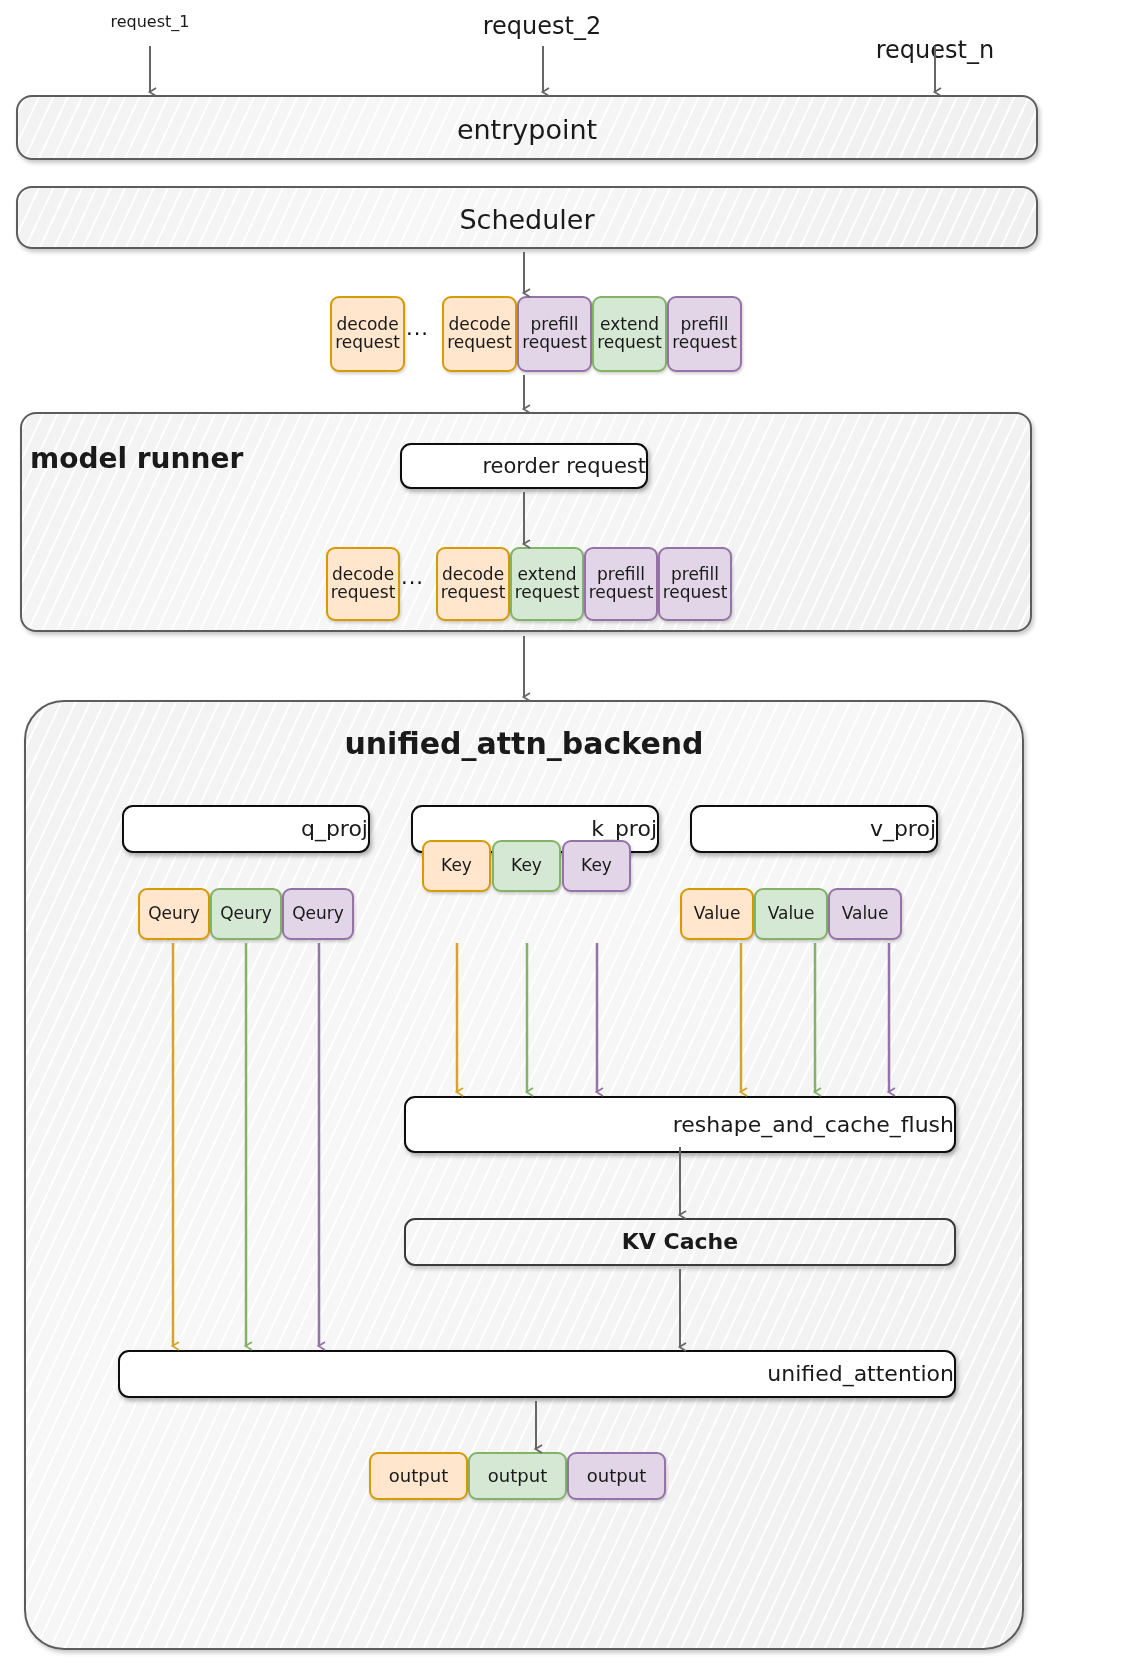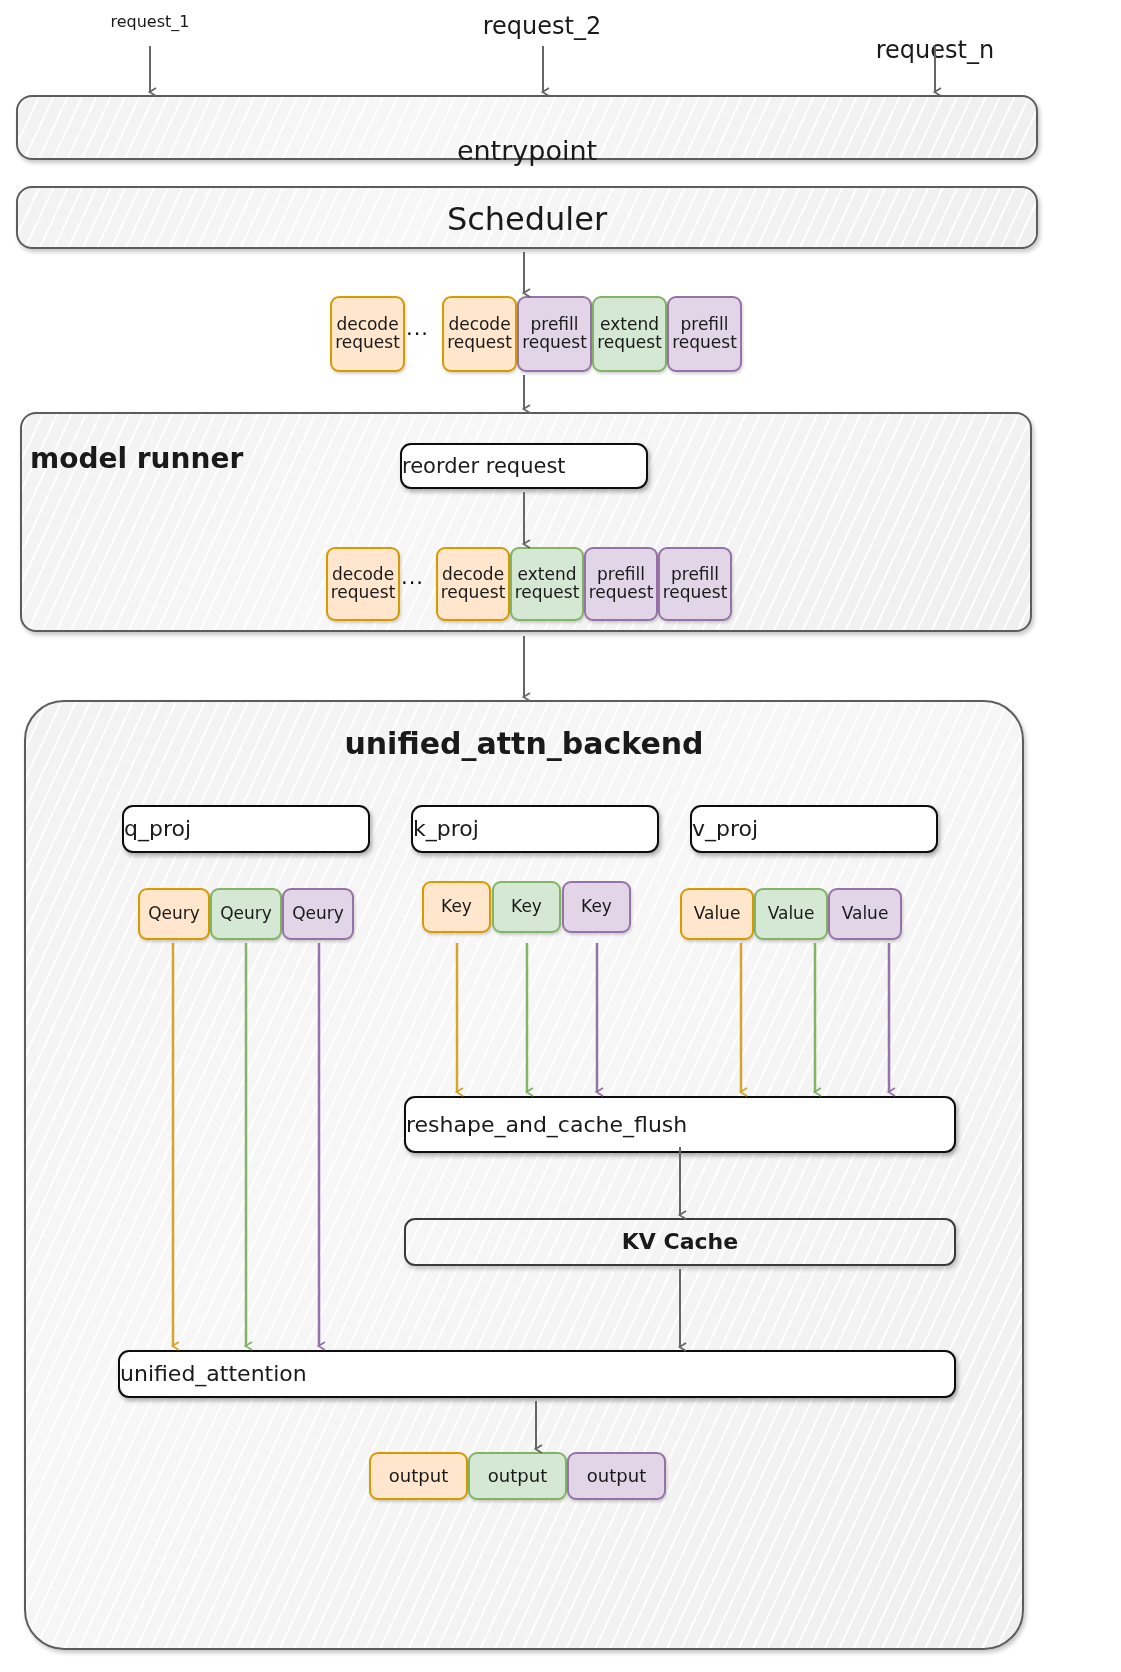--- a/index.html
+++ b/index.html
@@ -39,21 +39,21 @@
     box-shadow:2px 3px 4px rgba(0,0,0,.22);
     border-radius:16px;
   }
 
   
   .wbox{
     background:#ffffff;
     border:2.5px solid #0d0d0d;
     border-radius:11px;
     box-shadow:2px 3px 4px rgba(0,0,0,.30);
-    display:flex;align-items:center;justify-content:flex-start;
+    display:flex;align-items:center;justify-content:flex-end;
   }
   
   .kvbox{
     border:2.5px solid #3b3b3b;
     border-radius:11px;
     background:transparent;
     box-shadow:2px 3px 4px rgba(0,0,0,.20);
     display:flex;align-items:center;justify-content:center;
   }
 
@@ -78,25 +78,25 @@
 </head>
 <body>
 
 <div id="stage">
 
   <div class="abs lbl" style="left:75px;top:14px;width:150px;font-size:16px;">request_1</div>
   <div class="abs lbl" style="left:467px;top:14px;width:150px;font-size:24px;">request_2</div>
   <div class="abs lbl" style="left:860px;top:14px;width:150px;font-size:24px;margin-top:24px;">request_n</div>
 
   <div class="abs container" style="left:16px;top:95px;width:1022px;height:65px;">
-    <div class="lbl" style="font-size:27px;line-height:65px;margin-top:21px;">entrypoint</div>
+    <div class="lbl" style="font-size:27px;line-height:65px;">entrypoint</div>
   </div>
 
   <div class="abs container" style="left:16px;top:186px;width:1022px;height:63px;">
-    <div class="lbl" style="font-size:32px;line-height:63px;">Scheduler</div>
+    <div class="lbl" style="font-size:27px;line-height:63px;">Scheduler</div>
   </div>
 
   <div class="abs" style="left:330px;top:296px;width:412px;height:76px;">
     <div class="chip c-orange abs" style="left:0px;top:0px;width:75px;height:76px;">
       <span class="lbl l1" style="font-size:17px;">decode</span>
       <span class="lbl l2" style="font-size:17px;">request</span>
     </div>
     <div class="ellipsis" style="left:76px;top:20px;">...</div>
     <div class="chip c-orange abs" style="left:112px;top:0px;width:75px;height:76px;">
       <span class="lbl l1" style="font-size:17px;">decode</span>
@@ -167,21 +167,21 @@
       <span class="lbl" style="font-size:17px;">Qeury</span>
     </div>
     <div class="chip c-green abs" style="left:72px;top:0px;width:72px;height:52px;">
       <span class="lbl" style="font-size:17px;">Qeury</span>
     </div>
     <div class="chip c-purple abs" style="left:144px;top:0px;width:72px;height:52px;">
       <span class="lbl" style="font-size:17px;">Qeury</span>
     </div>
   </div>
 
-  <div class="abs" style="left:422px;top:881px;width:202px;height:52px;padding-left:32px;">
+  <div class="abs" style="left:422px;top:840px;width:202px;height:52px;padding-left:32px;">
     <div class="chip c-orange abs" style="left:0px;top:0px;width:69px;height:52px;">
       <span class="lbl" style="font-size:17px;">Key</span>
     </div>
     <div class="chip c-green abs" style="left:70px;top:0px;width:69px;height:52px;">
       <span class="lbl" style="font-size:17px;">Key</span>
     </div>
     <div class="chip c-purple abs" style="left:140px;top:0px;width:69px;height:52px;">
       <span class="lbl" style="font-size:17px;">Key</span>
     </div>
   </div>

